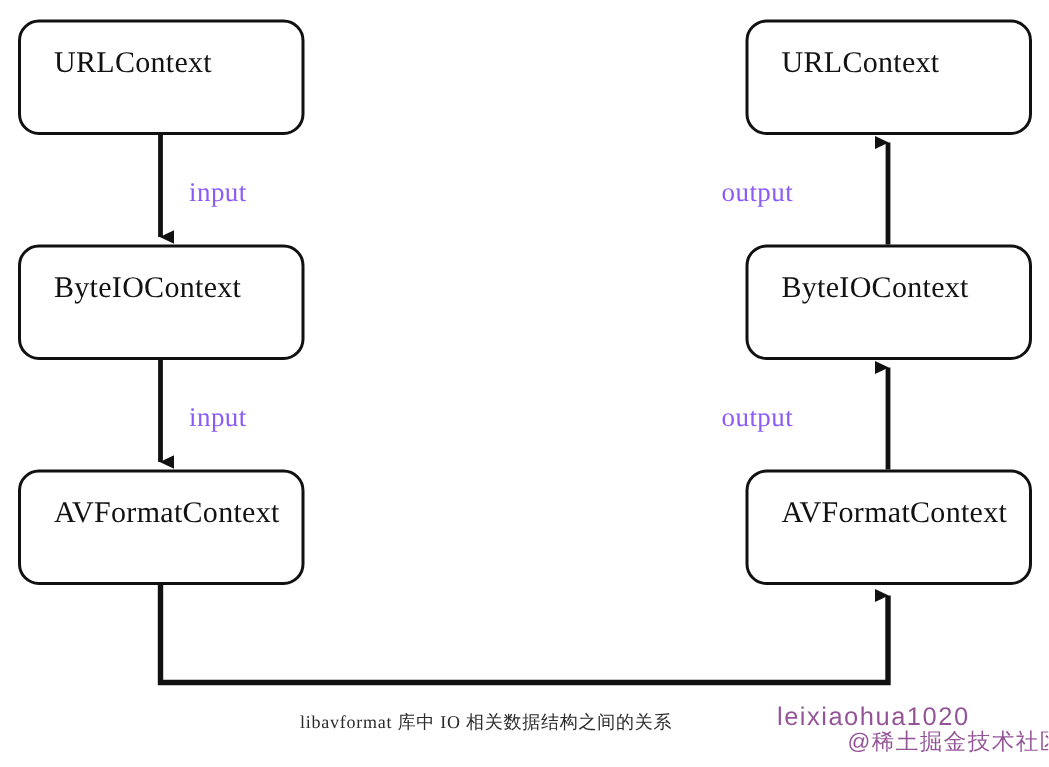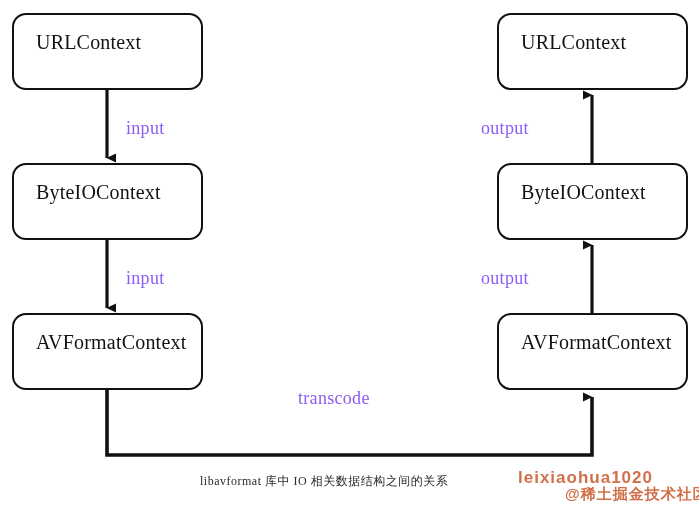--- a/index.html
+++ b/index.html
@@ -54,23 +54,22 @@
     font-family: Liberation Serif, serif;
     font-size: 12px;
     color: #2a2a2a;
     white-space: nowrap;
     letter-spacing: 0.5px;
   }
   .watermark {
     position: absolute;
     white-space: nowrap;
     font-family: "Liberation Sans", sans-serif;
-    color: #c2410c;
+    color: #701a75;
     opacity: 0.75;
-    font-weight: bold;
   }
   .wm-top {
     font-size: 17px;
     letter-spacing: 1px;
   }
   .wm-bottom {
     font-size: 15px;
     letter-spacing: 1px;
   }
 </style>
@@ -113,21 +112,20 @@
   <div class="node-box" style="left:497px; top:313px; width:191px; height:77px;">AVFormatContext</div>
 
   <div class="edge-label" style="left:126px; top:118px;">input</div>
 
   <div class="edge-label" style="left:126px; top:268px;">input</div>
 
   <div class="edge-label" style="left:481px; top:118px;">output</div>
 
   <div class="edge-label" style="left:481px; top:268px;">output</div>
 
-  <div class="edge-label" style="left:298px; top:388px;">transcode</div>
 
   <div class="caption" style="left:200px; top:473px;">libavformat 库中 IO 相关数据结构之间的关系</div>
 
   <div class="watermark wm-top" style="left:518px; top:468px;">leixiaohua1020</div>
 
   <div class="watermark wm-bottom" style="left:565px; top:485px;">@稀土掘金技术社区</div>
 
 </div>
 
 </body></html>

